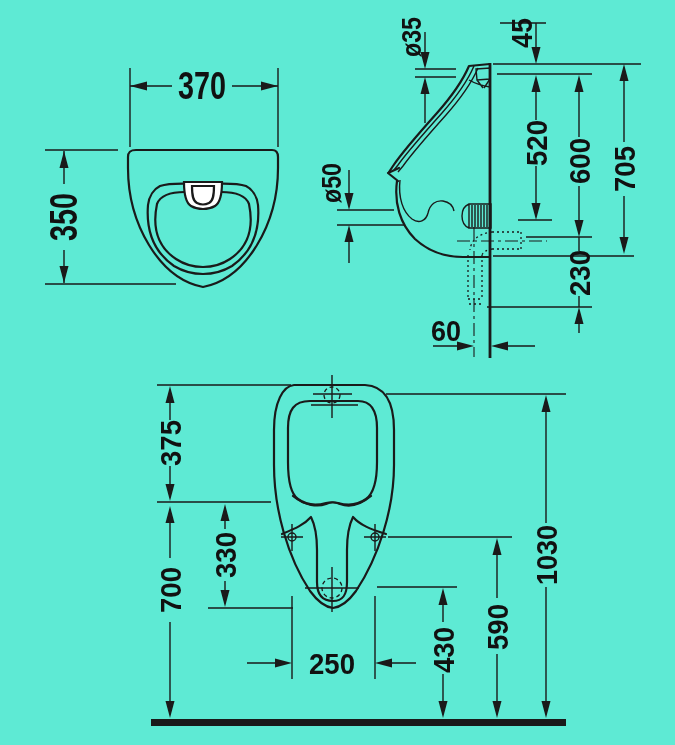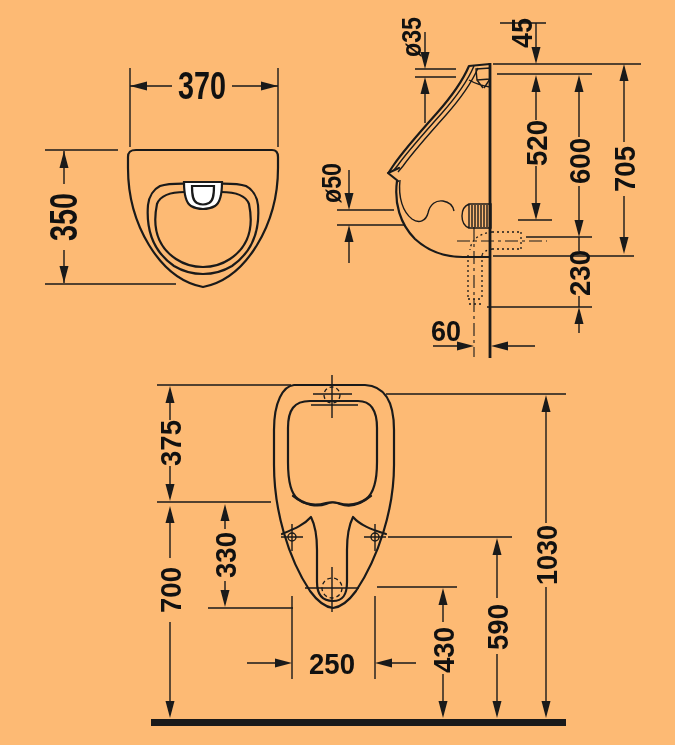--- a/index.html
+++ b/index.html
@@ -1,16 +1,16 @@
 <!DOCTYPE html>
 <html><head>
 <meta charset="utf-8">
 <style>
   html,body{margin:0;padding:0;background:#fff;}
-  .stage{position:relative;width:675px;height:745px;background:#fdba74;overflow:hidden;}
+  .stage{position:relative;width:675px;height:745px;background:#5eead4;overflow:hidden;}
   svg{position:absolute;left:0;top:0;}
   svg text{font-family:"Liberation Sans","DejaVu Sans",sans-serif;font-weight:bold;fill:#111;}
   .ln{stroke:#1a1a1a;stroke-width:1.4;fill:none;}
   .thick{stroke:#1a1a1a;stroke-width:2.2;fill:none;stroke-linecap:round;stroke-linejoin:round;}
   .wall{stroke:#1a1a1a;stroke-width:2.8;fill:none;}
   .dot{stroke:#1a1a1a;stroke-width:1.3;fill:none;stroke-dasharray:2 3;}
   .cl{stroke:#1a1a1a;stroke-width:1.1;fill:none;stroke-dasharray:13 4 3 4;}
   .dash{stroke:#1a1a1a;stroke-width:1.3;fill:none;stroke-dasharray:4 3;}
   .ah{fill:#1a1a1a;stroke:none;}
   .whitefill{fill:#ffffff;stroke:#1a1a1a;stroke-width:2.2;}

